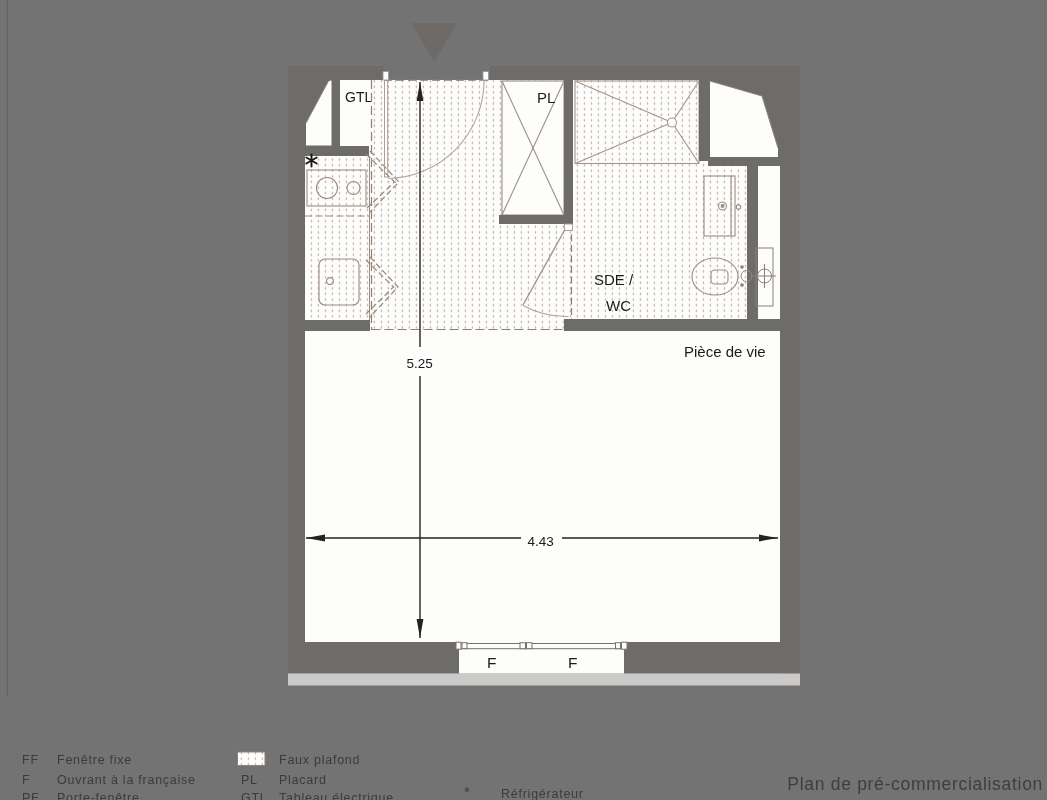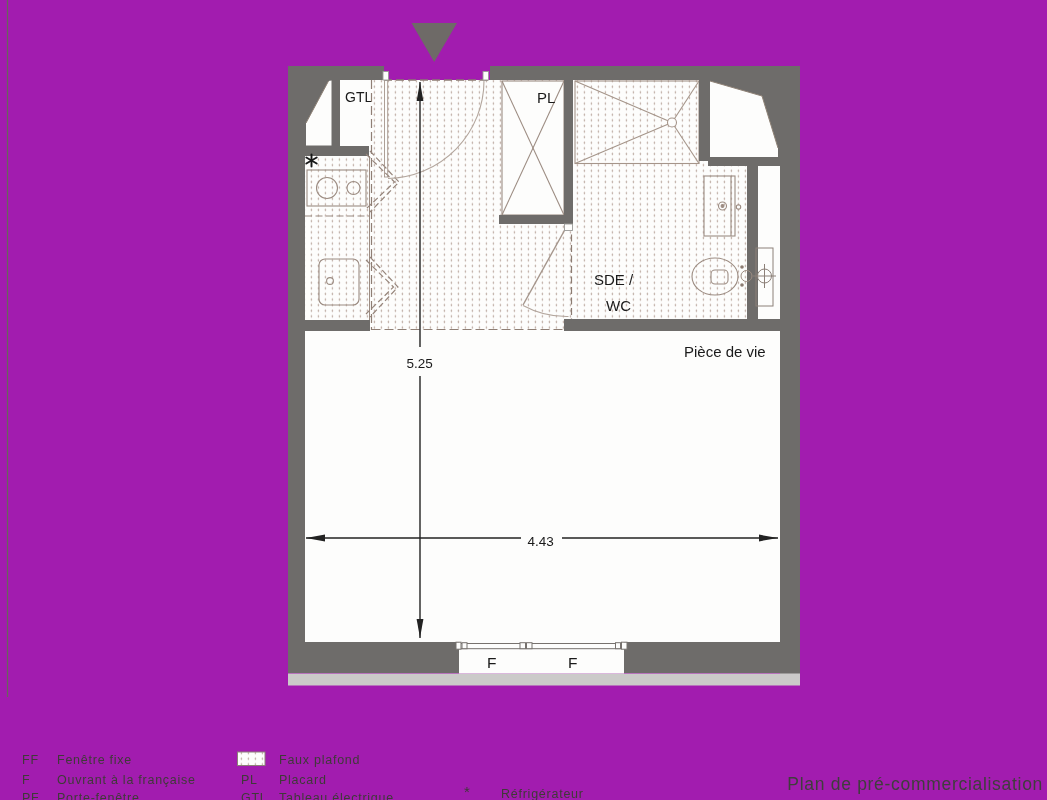--- a/index.html
+++ b/index.html
@@ -1,16 +1,16 @@
 <!DOCTYPE html>
 <html><head>
 <meta charset="utf-8">
 <style>
   html,body{margin:0;padding:0;background:#ffffff;}
-  #page{position:relative;width:1047px;height:800px;background:#a21caf;overflow:hidden;
+  #page{position:relative;width:1047px;height:800px;background:#737373;overflow:hidden;
         font-family:"Liberation Sans", sans-serif;}
   svg{position:absolute;top:0;left:0;}
   text{font-family:"Liberation Sans", sans-serif;}
 </style>
 </head>
 <body>
 <div id="page">
 <svg width="1047" height="800" viewBox="0 0 1047 800">
 <defs>
   <pattern id="dots" width="7" height="5.6" patternUnits="userSpaceOnUse">

